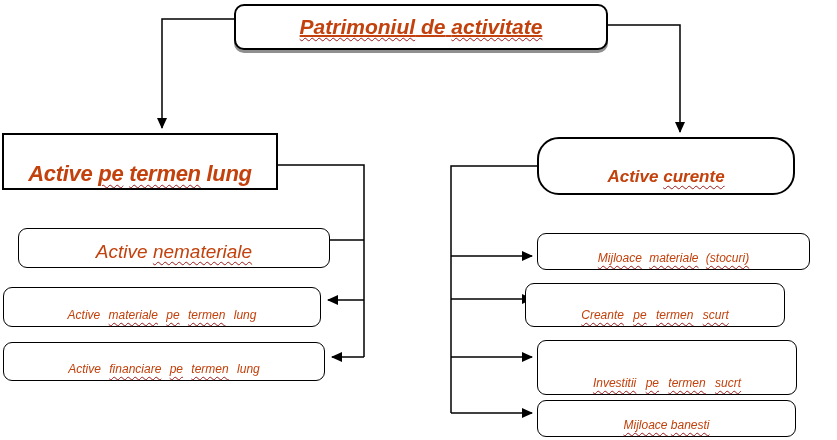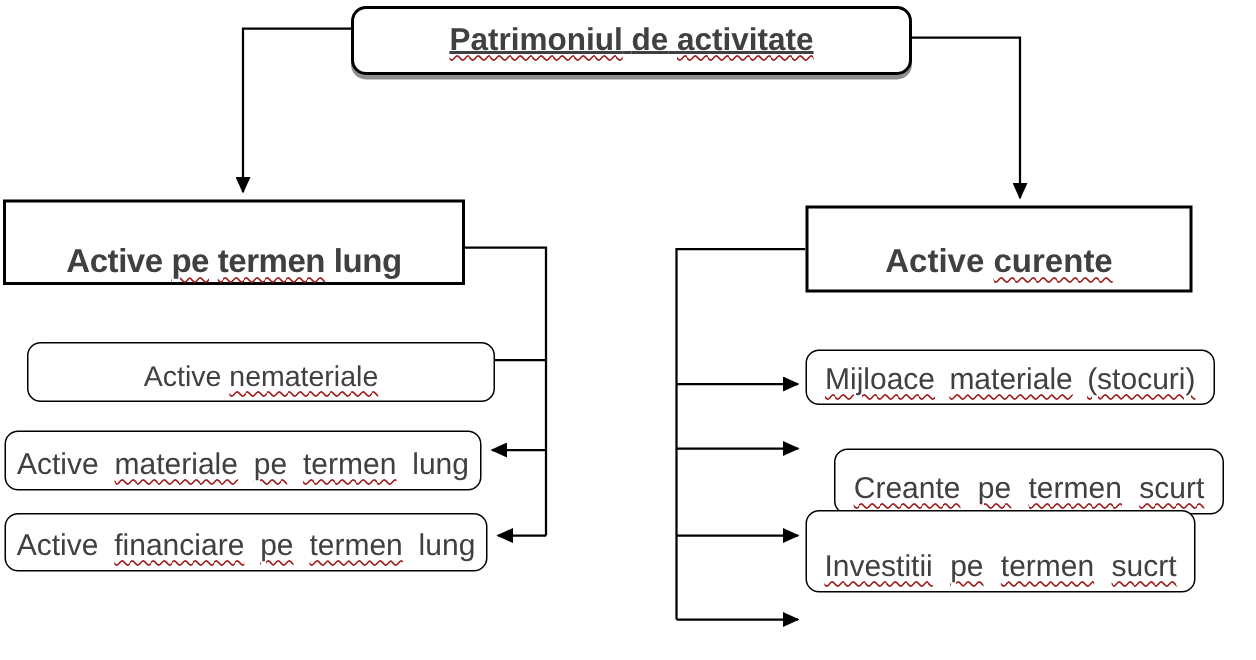--- a/index.html
+++ b/index.html
@@ -3,66 +3,68 @@
 <meta charset="utf-8">
 <style>
   html, body { margin: 0; padding: 0; background: #ffffff; }
   #canvas {
     position: relative;
     width: 837px;
     height: 440px;
     overflow: hidden;
     background: #ffffff;
     font-family: "Liberation Sans", "DejaVu Sans", sans-serif;
-    color: #404040;
+    color: #c2410c;
+    font-style: italic;
   }
   #connectors { position: absolute; left: 0; top: 0; width: 837px; height: 440px; }
   .node {
     position: absolute;
     box-sizing: border-box;
     background: #ffffff;
     border: 2px solid #000000;
     display: flex;
     align-items: flex-end;
     justify-content: center;
     white-space: nowrap;
   }
-  .child { border-width: 1.5px; border-radius: 9px; font-size: 20px; padding-bottom: 4px; }
+  .child { border-width: 1.5px; border-radius: 9px; font-size: 12px; padding-bottom: 4px; }
   
   .sp {
     text-decoration-line: underline;
     text-decoration-style: wavy;
     text-decoration-color: #9e1a1a;
     text-decoration-thickness: 1px;
     text-underline-offset: 3px;
   }
   
   #node-root {
     left: 234px; top: 4px; width: 374px; height: 46px;
     border-radius: 10px;
     box-shadow: 0 3px 0 #8f8f8f;
     align-items: center;
     font-size: 21px; font-weight: bold;
   }
   #node-root .label { text-decoration-line: underline; text-decoration-thickness: 2px; }
   #node-left-parent {
-    left: 2px; top: 133px; width: 308px; height: 57px;
+    left: 2px; top: 133px; width: 276px; height: 57px;
     font-size: 22px; font-weight: bold; letter-spacing: -0.3px;
     padding-bottom: 1px;
   }
   #node-right-parent {
     left: 537px; top: 137px; width: 258px; height: 58px;
-    font-size: 22px; font-weight: bold;
+    font-size: 17px; font-weight: bold;
     padding-bottom: 6px;
+    border-radius: 22px;
   }
   #node-nemateriale { left: 18px;  top: 228px; width: 312px; height: 40px; font-size: 19px; }
   #node-materiale   { left: 3px;   top: 287px; width: 318px; height: 40px; word-spacing: 5px; }
   #node-financiare  { left: 3px;   top: 342px; width: 322px; height: 39px; word-spacing: 5px; }
   #node-stocuri     { left: 537px; top: 233px; width: 273px; height: 37px; word-spacing: 4px; }
-  #node-creante     { left: 556px; top: 283px; width: 260px; height: 44px; word-spacing: 6px; margin-top: 16px; }
+  #node-creante     { left: 525px; top: 283px; width: 260px; height: 44px; word-spacing: 6px; }
   #node-investitii  { left: 537px; top: 340px; width: 260px; height: 55px; word-spacing: 6px; }
   #node-mijloace    { left: 537px; top: 400px; width: 259px; height: 37px; }
 </style>
 </head>
 <body>
 
 <div id="canvas">
 
   <svg id="connectors" viewBox="0 0 837 440" xmlns="http://www.w3.org/2000/svg">
     <defs>
@@ -114,14 +116,17 @@
   </div>
 
   <div class="node child" id="node-creante">
     <span class="label"><span class="sp">Creante</span> <span class="sp">pe</span> <span class="sp">termen</span> <span class="sp">scurt</span></span>
   </div>
 
   <div class="node child" id="node-investitii">
     <span class="label"><span class="sp">Investitii</span> <span class="sp">pe</span> <span class="sp">termen</span> <span class="sp">sucrt</span></span>
   </div>
 
+  <div class="node child" id="node-mijloace">
+    <span class="label"><span class="sp">Mijloace</span> <span class="sp">banesti</span></span>
+  </div>
 
 </div>
 
 </body></html>

